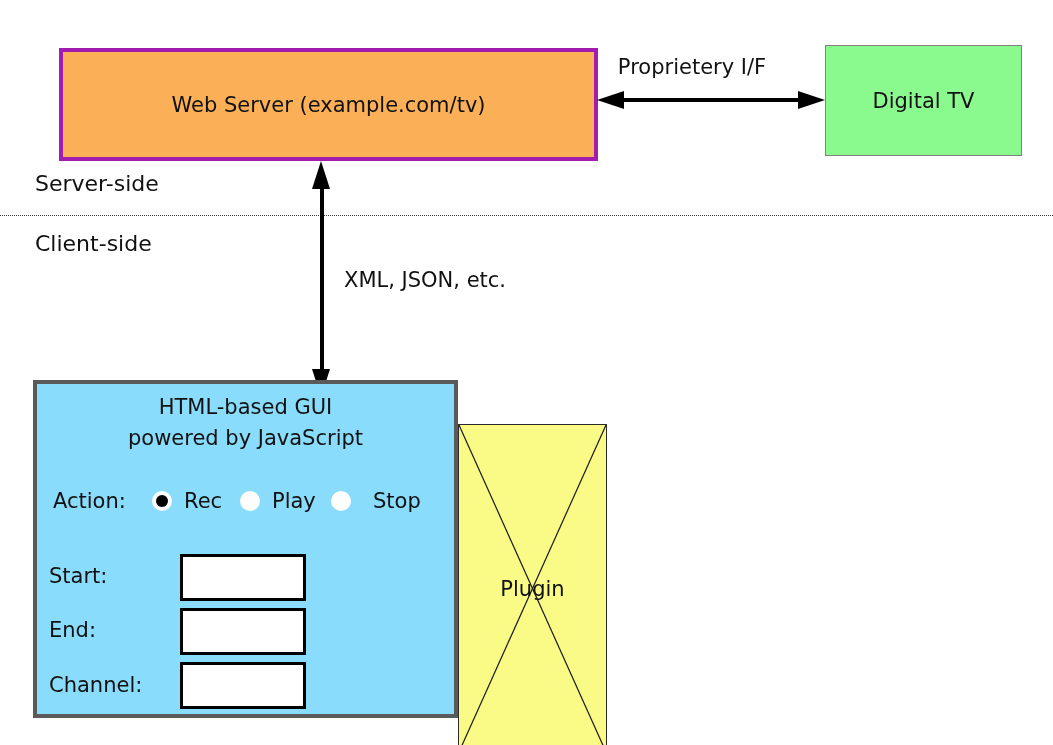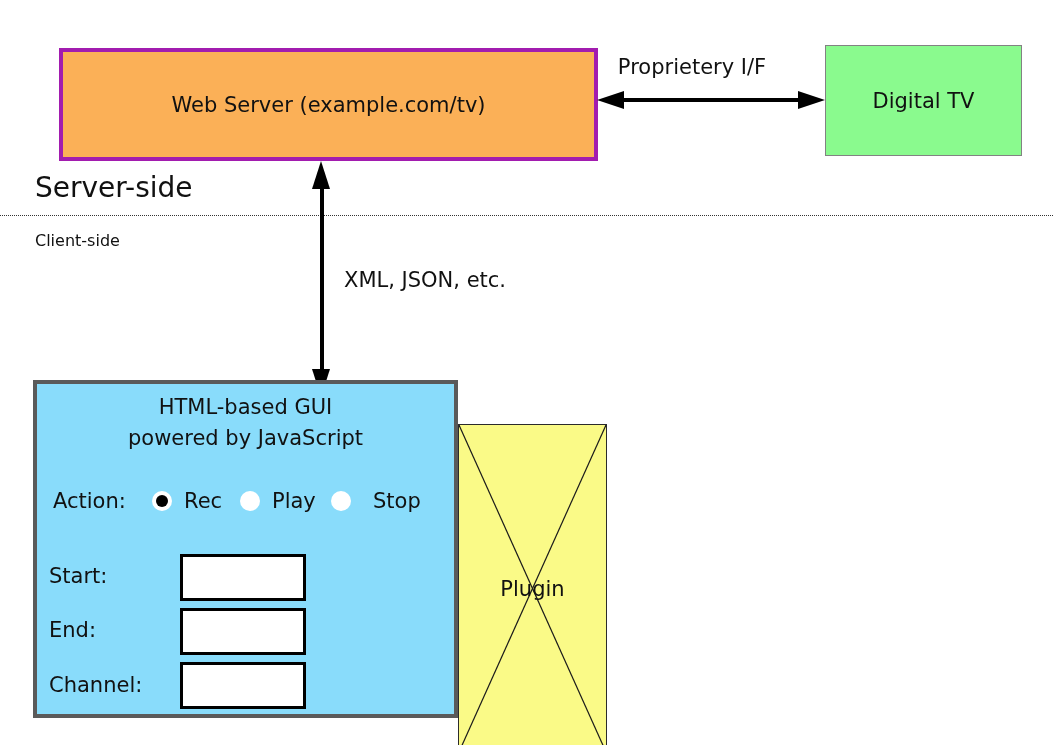--- a/index.html
+++ b/index.html
@@ -55,22 +55,22 @@
     border-bottom: 28px solid #000;
     border-left: 9px solid transparent; border-right: 9px solid transparent;
   }
   .v-head-down {
     left: 312px; top: 369px; width: 0; height: 0;
     border-top: 28px solid #000;
     border-left: 9px solid transparent; border-right: 9px solid transparent;
   }
 
   
-  .server-side { left: 35px; top: 171px; font-size: 28px; }
-  .client-side { left: 35px; top: 231px; font-size: 16px; }
+  .server-side { left: 35px; top: 171px; font-size: 22px; }
+  .client-side { left: 35px; top: 231px; font-size: 22px; }
   .divider { left: 0; top: 215px; width: 1053px; height: 0; border-top: 1px dotted #333; }
   .xml-label { left: 344px; top: 268px; }
 
   
   .gui-box {
     left: 33px; top: 380px; width: 425px; height: 338px;
     background: #89DCFB;
     border: 4px solid #5a5a5a;
   }
   .gui-title {

